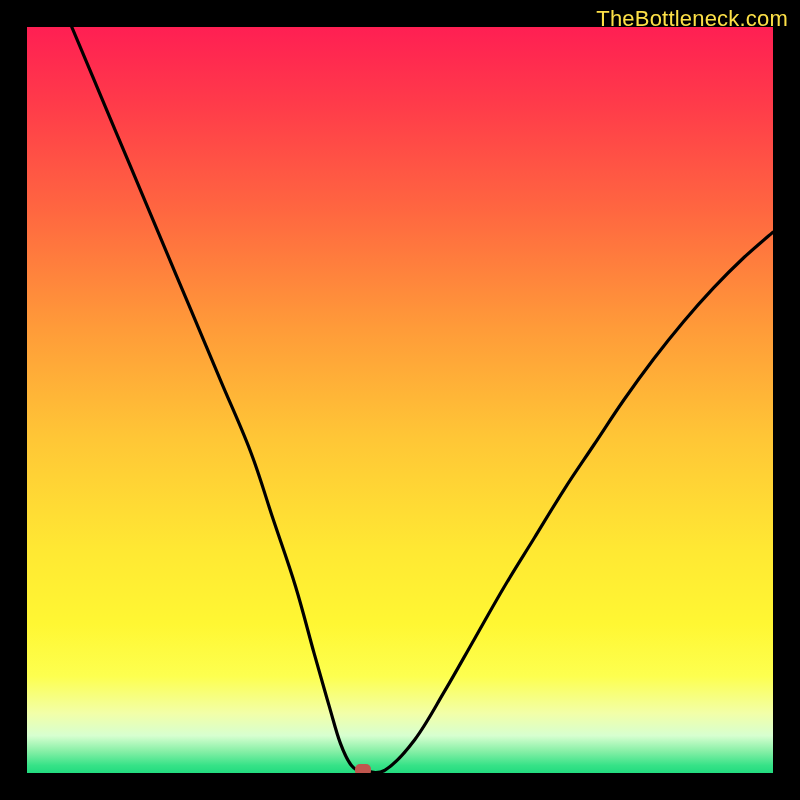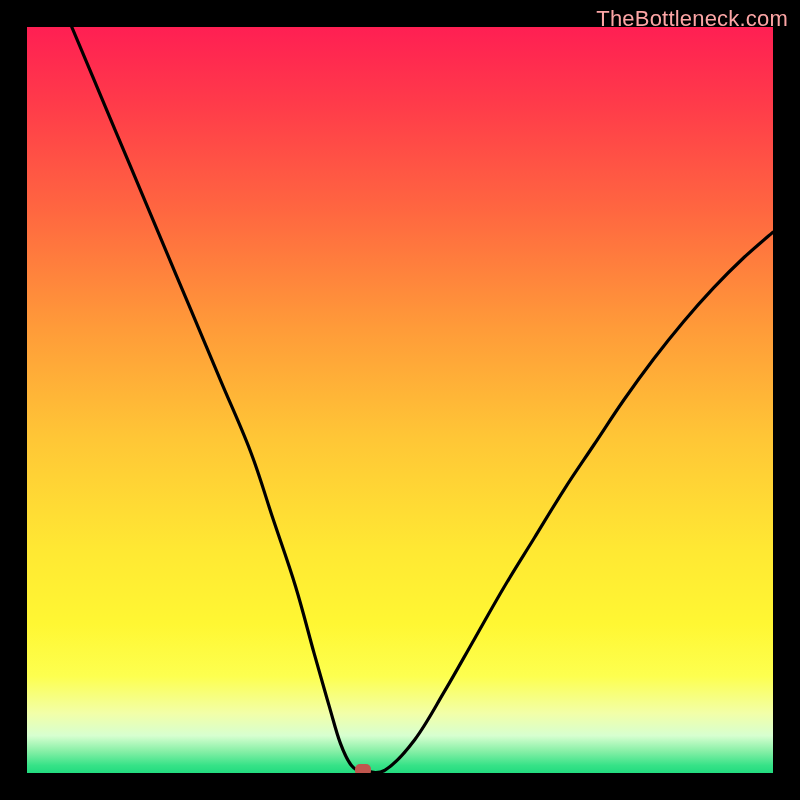--- a/index.html
+++ b/index.html
@@ -14,21 +14,21 @@
   .frame {
     position: relative;
     width: 800px;
     height: 800px;
     background: #000;
   }
   .watermark {
     position: absolute;
     top: 6px;
     right: 12px;
-    color: #fca5a5;
+    color: #fde047;
     font-size: 22px;
     font-weight: 500;
     letter-spacing: 0.2px;
     z-index: 5;
   }
   .plot-area {
     position: absolute;
     left: 27px;
     top: 27px;
     width: 746px;

